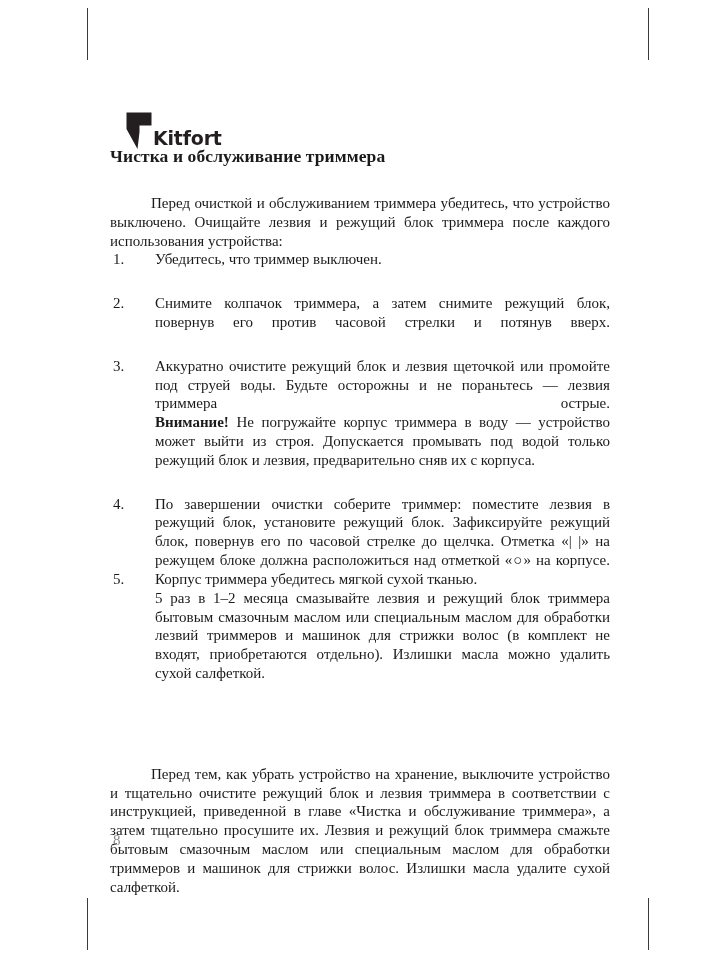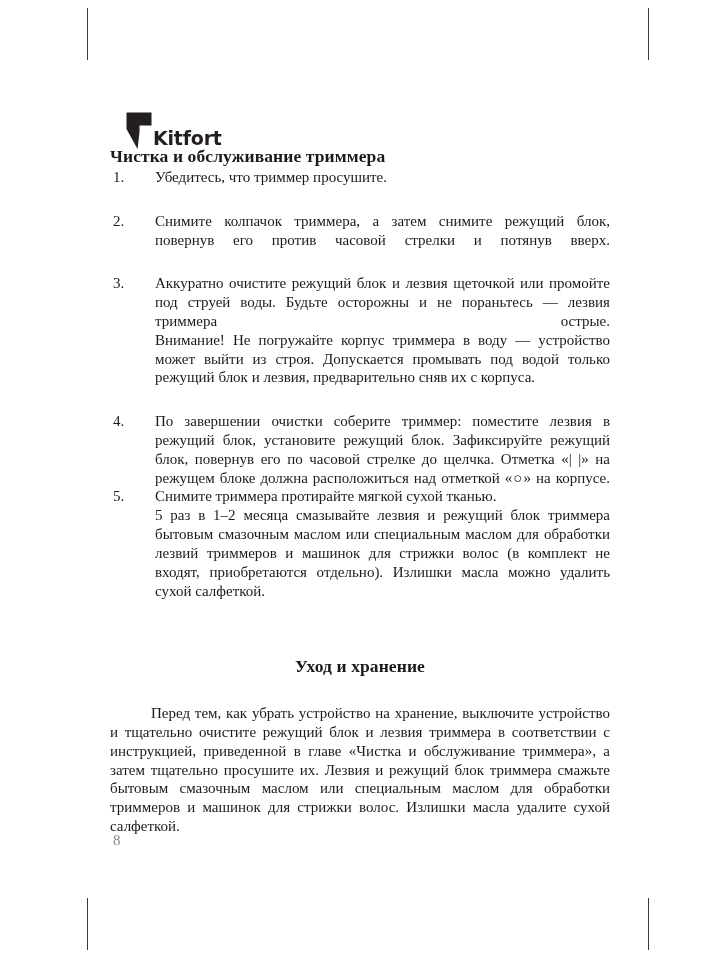--- a/index.html
+++ b/index.html
@@ -124,21 +124,21 @@
   .step-text.last-justify {
     text-align-last: justify;
     margin-top: 25px;
   }
   .sub-para {
     display: block;
     text-align: justify;
     text-align-last: left;
     margin-top: 0;
   }
-  b.warn { font-weight: 400; }
+  b.warn { font-weight: 700; }
 
   .gap-section { height: 56px; }
   .gap-after-h2 { height: 26px; }
 
   
   .page-number {
     position: absolute;
     left: 113px;
     top: 832px;
     font-size: 15px;
@@ -162,55 +162,55 @@
       <span class="logo-mark">
         <svg width="26" height="38" viewBox="0 0 26 38" xmlns="http://www.w3.org/2000/svg">
           <path d="M0.5 0.5 H25.5 V13.5 H13.5 L13.5 20 L11.5 37 L0.5 17 Z" fill="#231f20"></path>
         </svg>
       </span>
       <span class="logo-word">Kitfort</span>
     </div>
 
     <h1 class="section-title">Чистка и обслуживание триммера</h1>
 
+    <p class="body intro">Перед очисткой и обслуживанием триммера убедитесь, что устройство выключено. Очищайте лезвия и режущий блок триммера после каждого использования устройства:</p>
 
     <ol class="steps">
 
       <li>
         <span class="num">1.</span>
-        <span class="step-text">Убедитесь, что триммер просушите.</span>
+        <span class="step-text">Убедитесь, что триммер выключен.</span>
       </li>
 
       <li>
         <span class="num">2.</span>
         <span class="step-text last-justify">Снимите колпачок триммера, а затем снимите режущий блок, повернув его против часовой стрелки и потянув вверх.</span>
       </li>
 
       <li>
         <span class="num">3.</span>
         <span class="step-text last-justify">Аккуратно очистите режущий блок и лезвия щеточкой или промойте под струей воды. Будьте осторожны и не пораньтесь — лезвия триммера острые.</span>
         <span class="sub-para"><b class="warn">Внимание!</b><span> Не погружайте корпус триммера в воду — устройство может выйти из строя. Допускается промывать под водой только режущий блок и лезвия, предварительно сняв их с корпуса.</span></span>
       </li>
 
       <li>
         <span class="num">4.</span>
         <span class="step-text last-justify">По завершении очистки соберите триммер: поместите лезвия в режущий блок, установите режущий блок. Зафиксируйте режущий блок, повернув его по часовой стрелке до щелчка. Отметка «| |» на режущем блоке должна расположиться над отметкой «○» на корпусе.</span>
       </li>
 
       <li>
         <span class="num">5.</span>
-        <span class="step-text">Снимите триммера протирайте мягкой сухой тканью.</span>
+        <span class="step-text">Корпус триммера убедитесь мягкой сухой тканью.</span>
         <span class="sub-para">5 раз в 1–2 месяца смазывайте лезвия и режущий блок триммера бытовым смазочным маслом или специальным маслом для обработки лезвий триммеров и машинок для стрижки волос (в комплект не входят, приобретаются отдельно). Излишки масла можно удалить сухой салфеткой.</span>
       </li>
 
     </ol>
 
     <div class="gap-section"></div>
 
-    <h2 class="section-title-2">Уход и хранение</h2>
 
     <div class="gap-after-h2"></div>
 
     <p class="body" style="text-indent:41px;">Перед тем, как убрать устройство на хранение, выключите устройство и тщательно очистите режущий блок и лезвия триммера в соответствии с инструкцией, приведенной в главе «Чистка и обслуживание триммера», а затем тщательно просушите их. Лезвия и режущий блок триммера смажьте бытовым смазочным маслом или специальным маслом для обработки триммеров и машинок для стрижки волос. Излишки масла удалите сухой салфеткой.</p>
 
   </div>
 
   <div class="page-number">8</div>
 
 </div>

